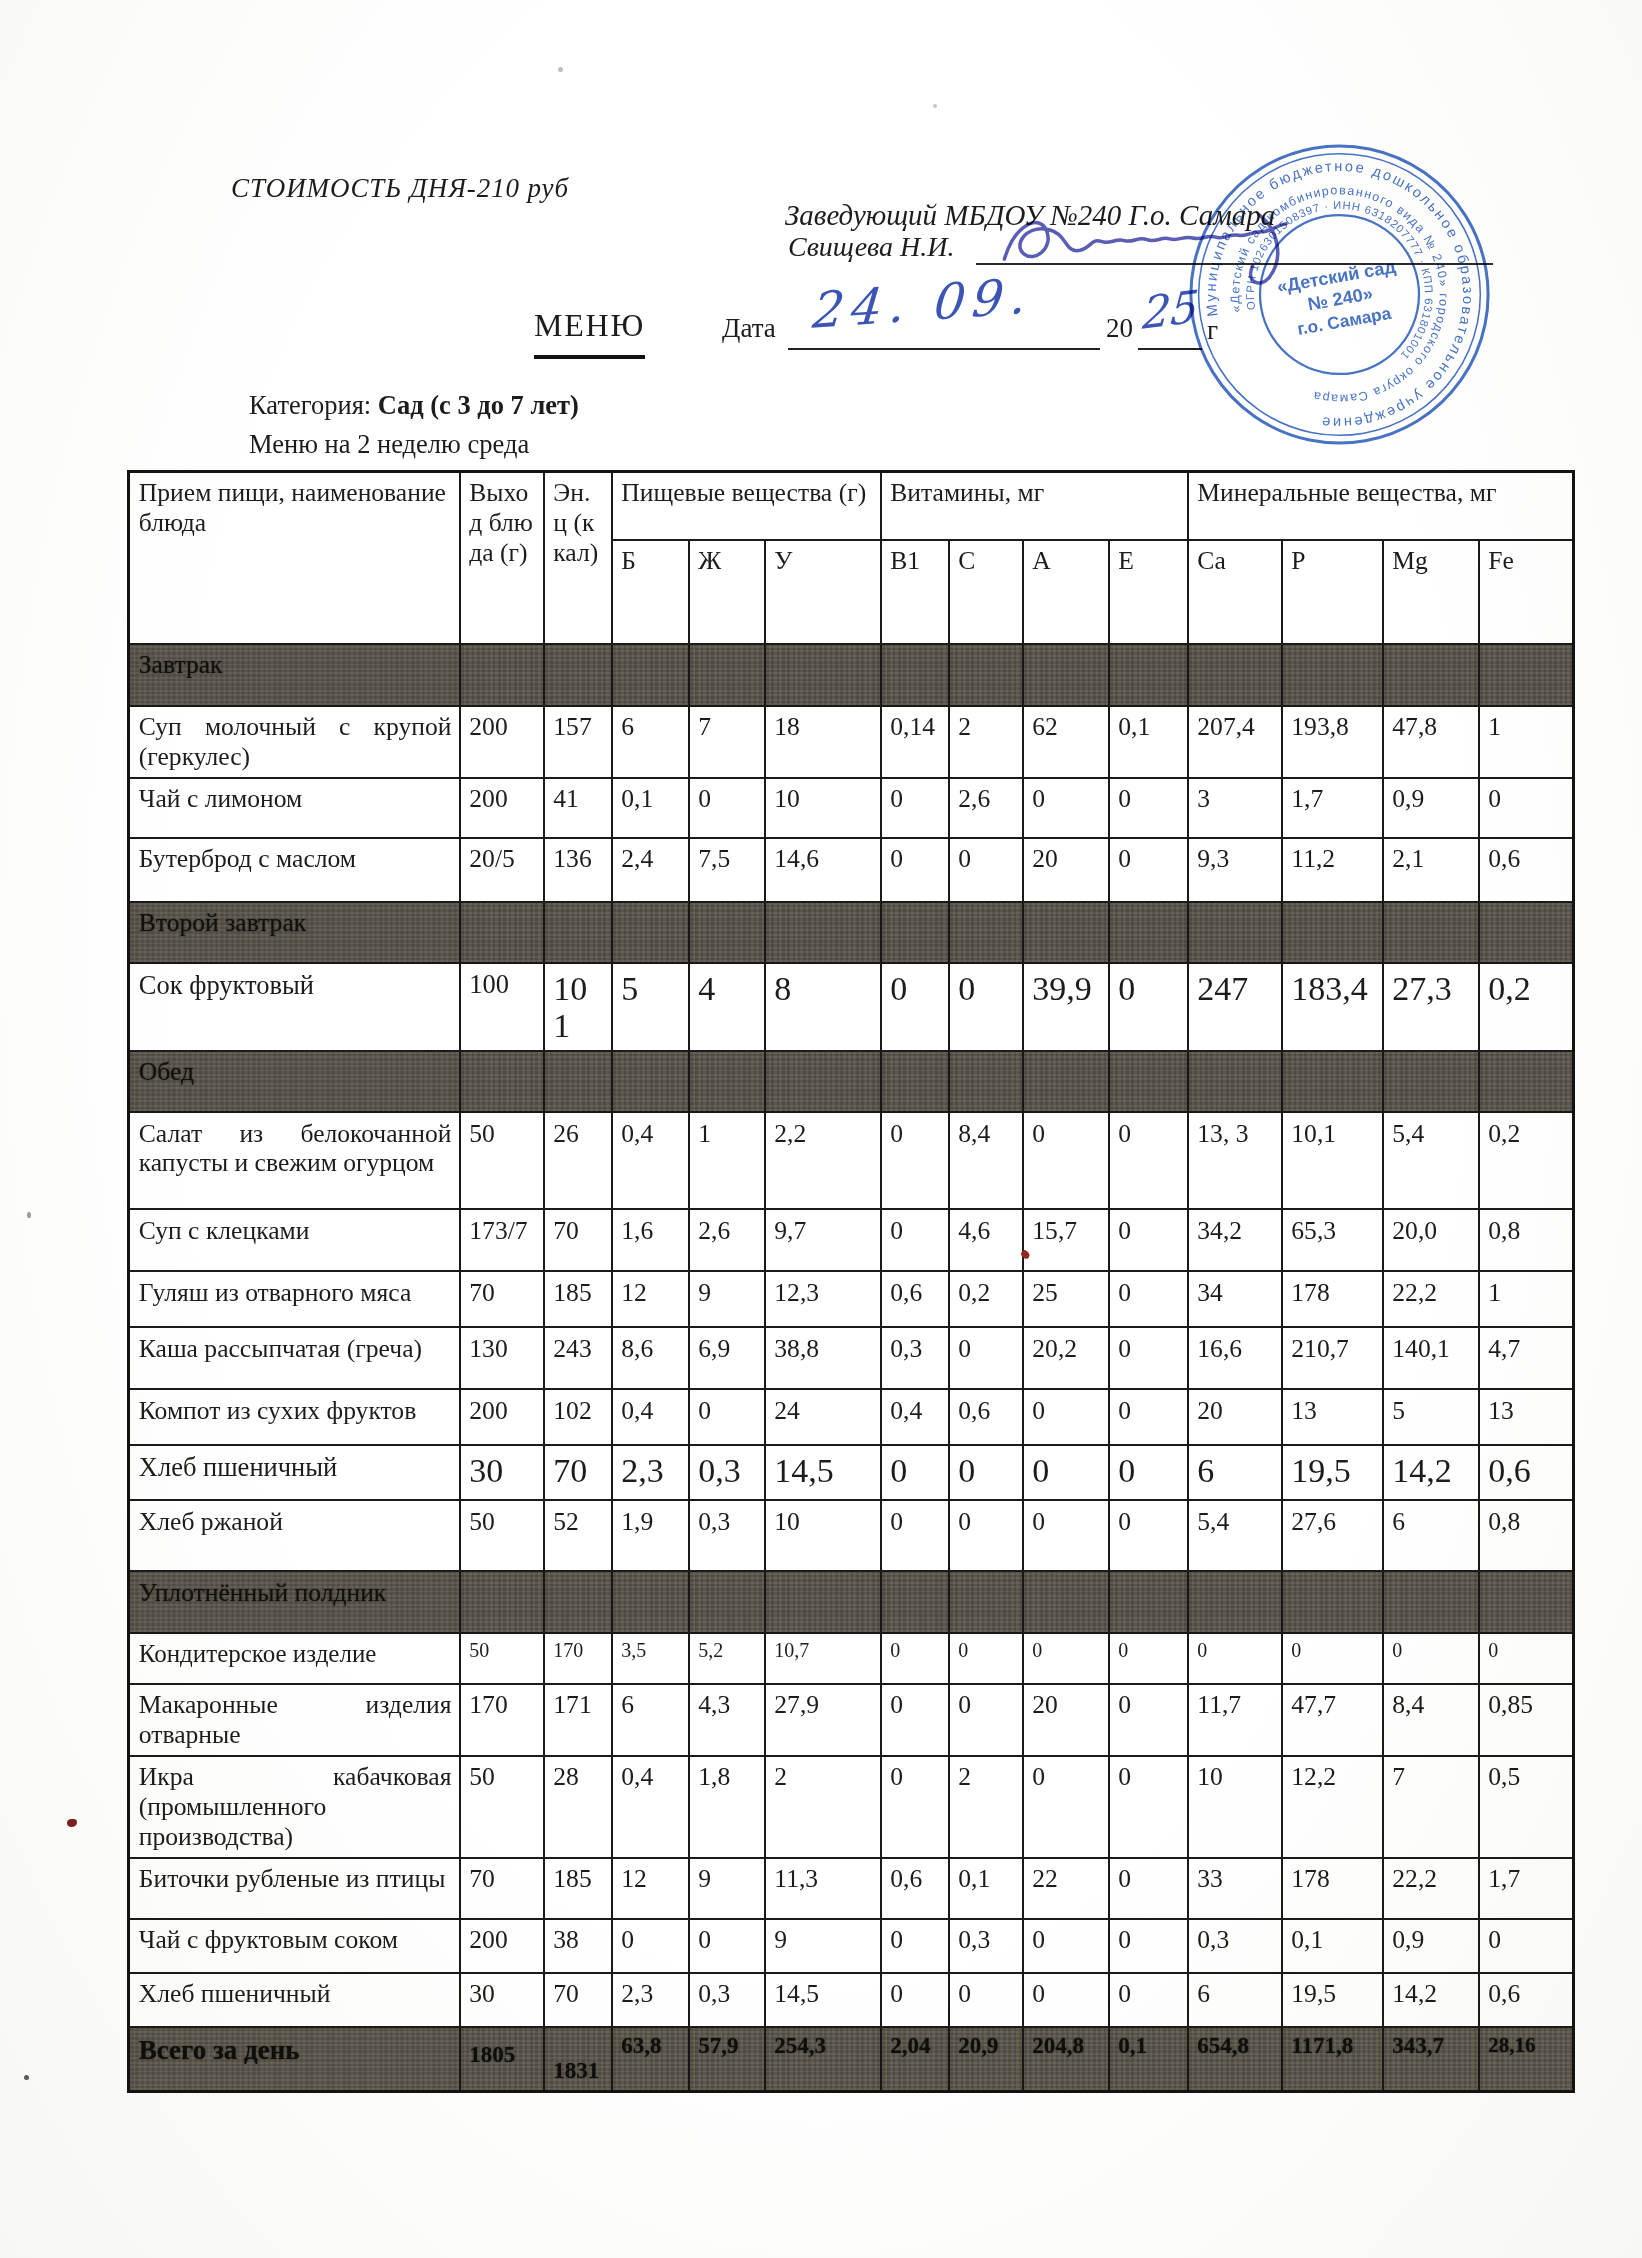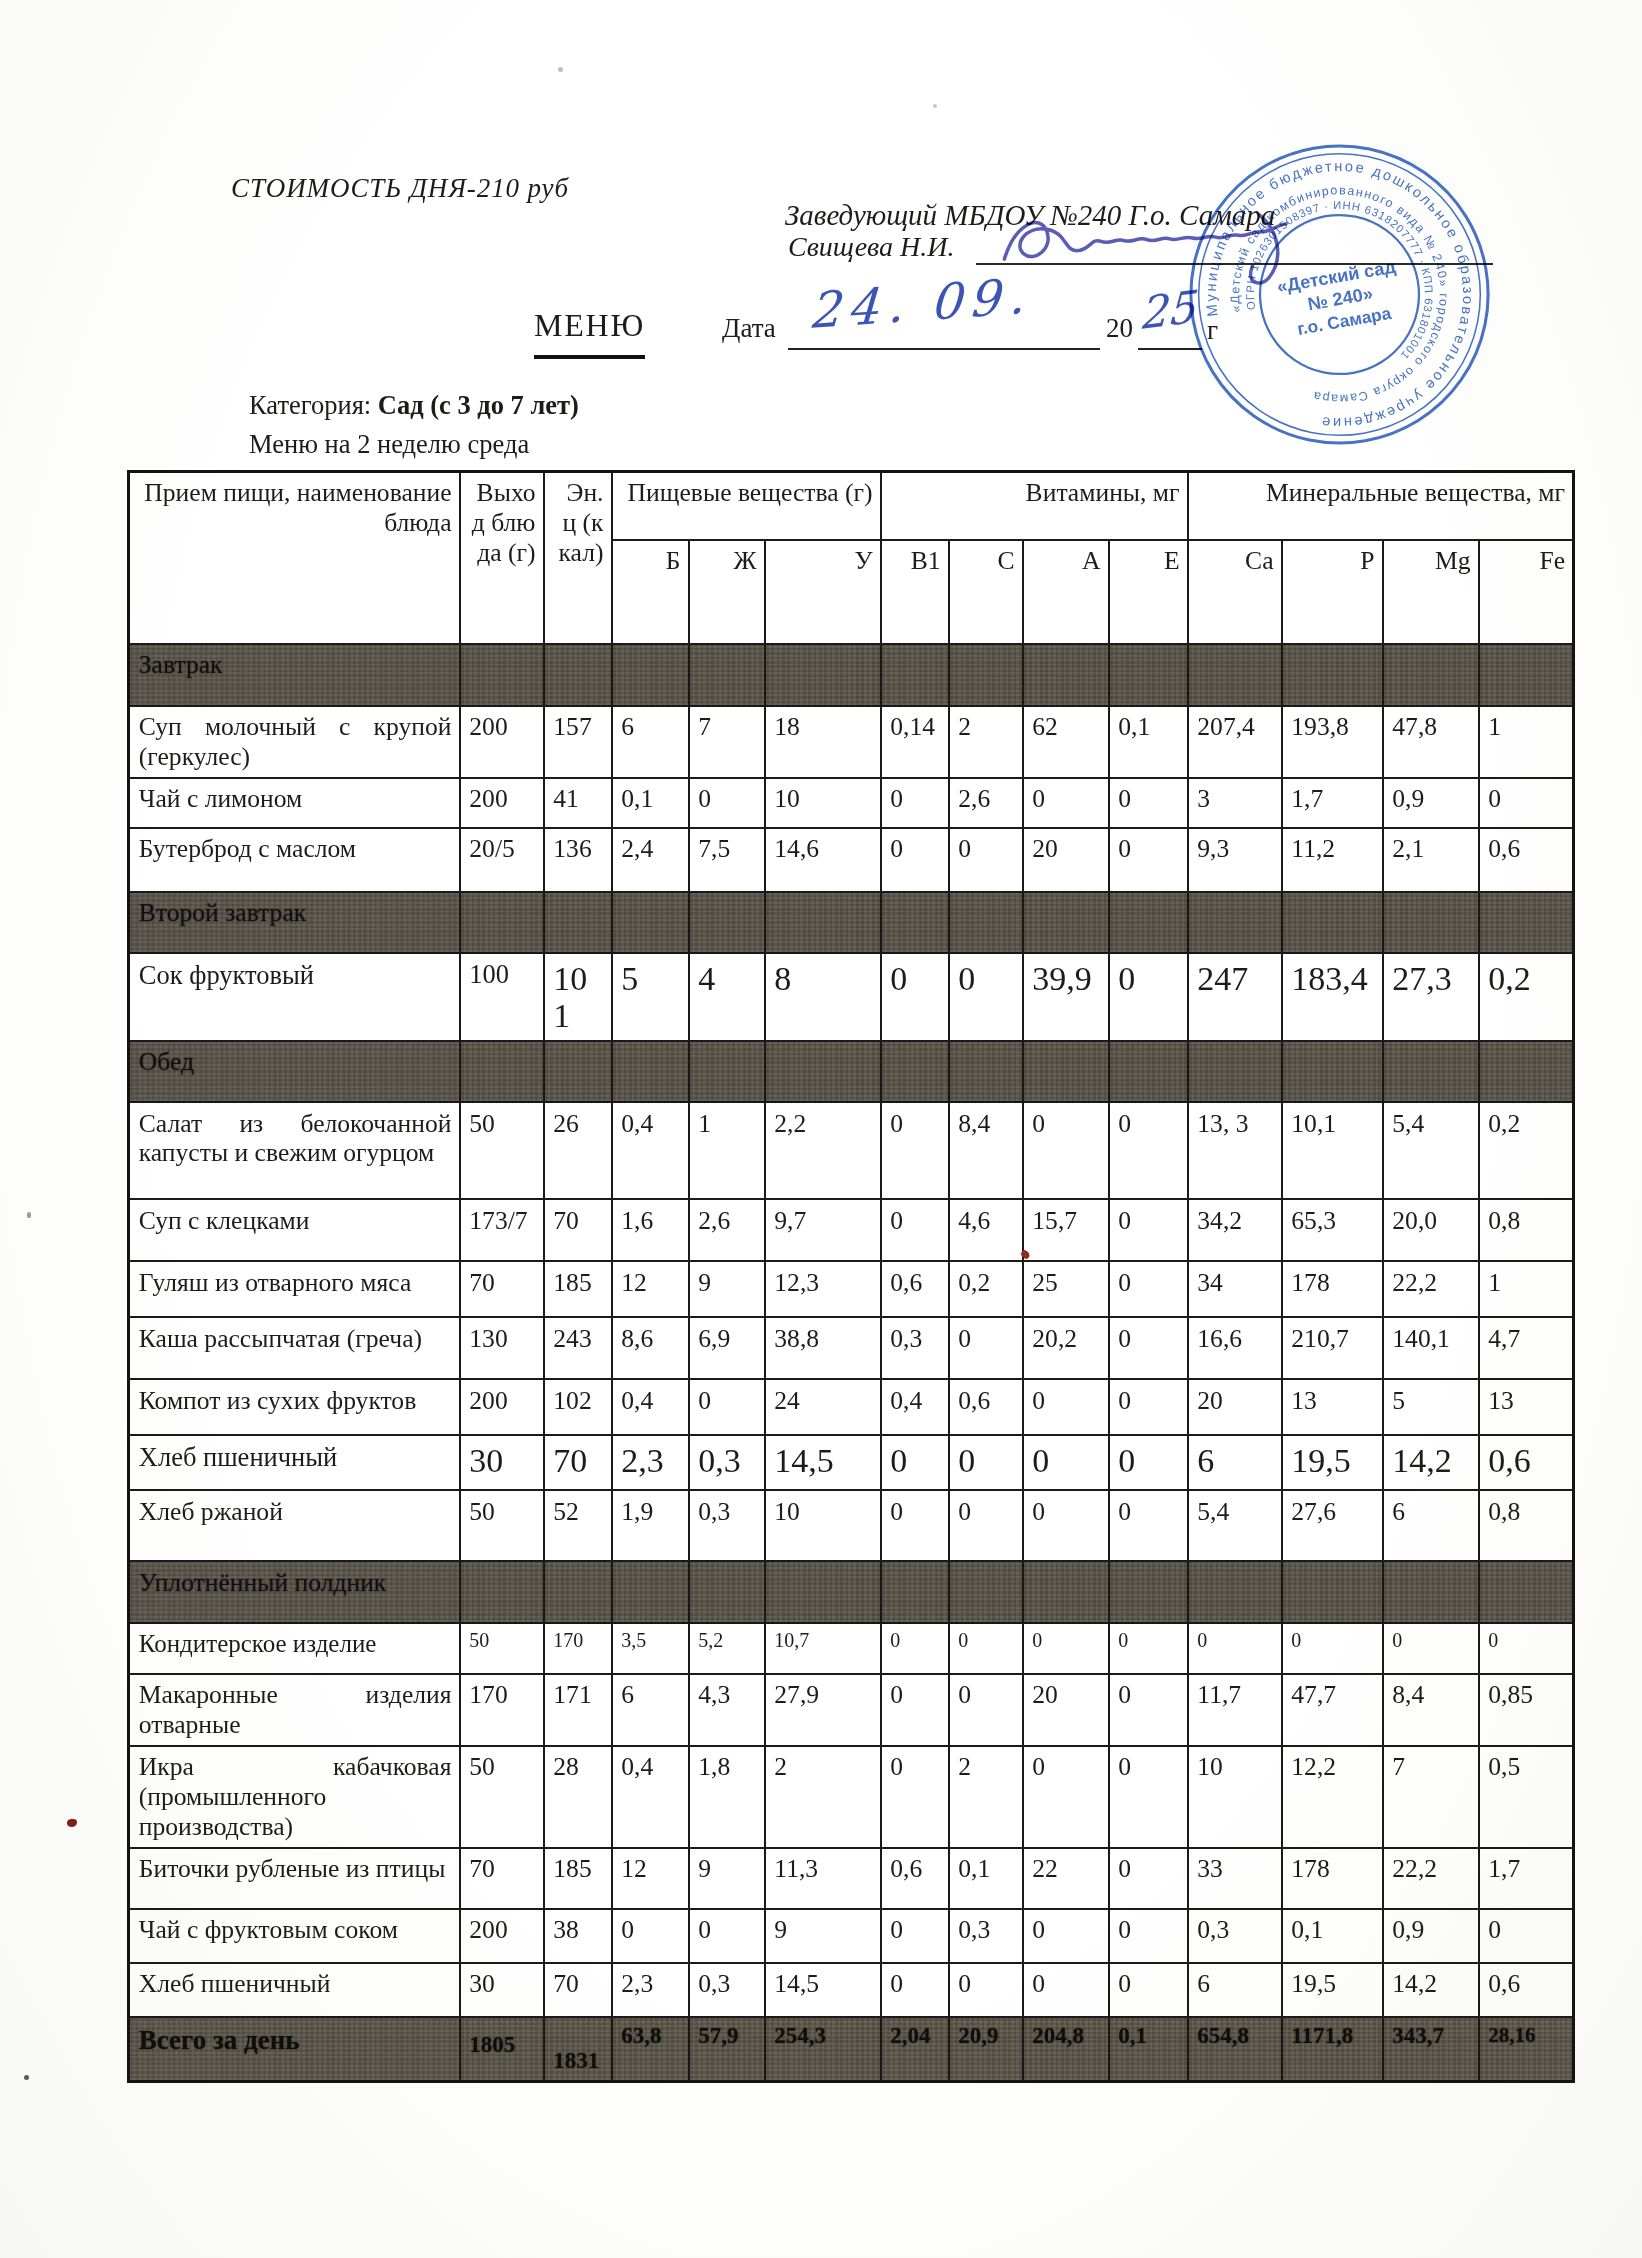--- a/index.html
+++ b/index.html
@@ -32,21 +32,21 @@
   table.menu{
     position:absolute;left:127px;top:470px;width:1445px;
     border-collapse:collapse;table-layout:fixed;
     font-size:25.6px;line-height:1.16;
   }
   table.menu td, table.menu th{
     border:2.6px solid #1b1a18;vertical-align:top;
     padding:5.3px 7px 5.3px 8.8px;overflow:hidden;
   }
   table.menu{border:3.5px solid #141312;}
-  table.menu thead th{font-weight:normal;text-align:right;}
+  table.menu thead th{font-weight:normal;text-align:left;}
   table.menu thead tr:nth-child(1) th{height:55px;}
   table.menu thead tr:nth-child(2) th{height:92px;}
   th.h-meal{text-align:justify;padding:7px 14px 7px 12.4px;}
   th.h-wrap{word-break:break-all;padding:7px 5.3px;}
   td.c-name{text-align:justify;padding:7px 14px 7px 10.6px;}
   td.c-0, td.c-1{word-break:break-all;}
   td.val{word-break:break-all;}
 
   tr.row-section td{
     height:49px;
@@ -208,21 +208,21 @@
           <td class="val c-4">18</td>
           <td class="val c-5">0,14</td>
           <td class="val c-6">2</td>
           <td class="val c-7">62</td>
           <td class="val c-8">0,1</td>
           <td class="val c-9">207,4</td>
           <td class="val c-10">193,8</td>
           <td class="val c-11">47,8</td>
           <td class="val c-12">1</td>
         </tr>
-        <tr style="height: 50px;">
+        <tr style="height: 60px;">
           <td class="c-name">Чай с лимоном</td>
           <td class="val c-0">200</td>
           <td class="val c-1">41</td>
           <td class="val c-2">0,1</td>
           <td class="val c-3">0</td>
           <td class="val c-4">10</td>
           <td class="val c-5">0</td>
           <td class="val c-6">2,6</td>
           <td class="val c-7">0</td>
           <td class="val c-8">0</td>

